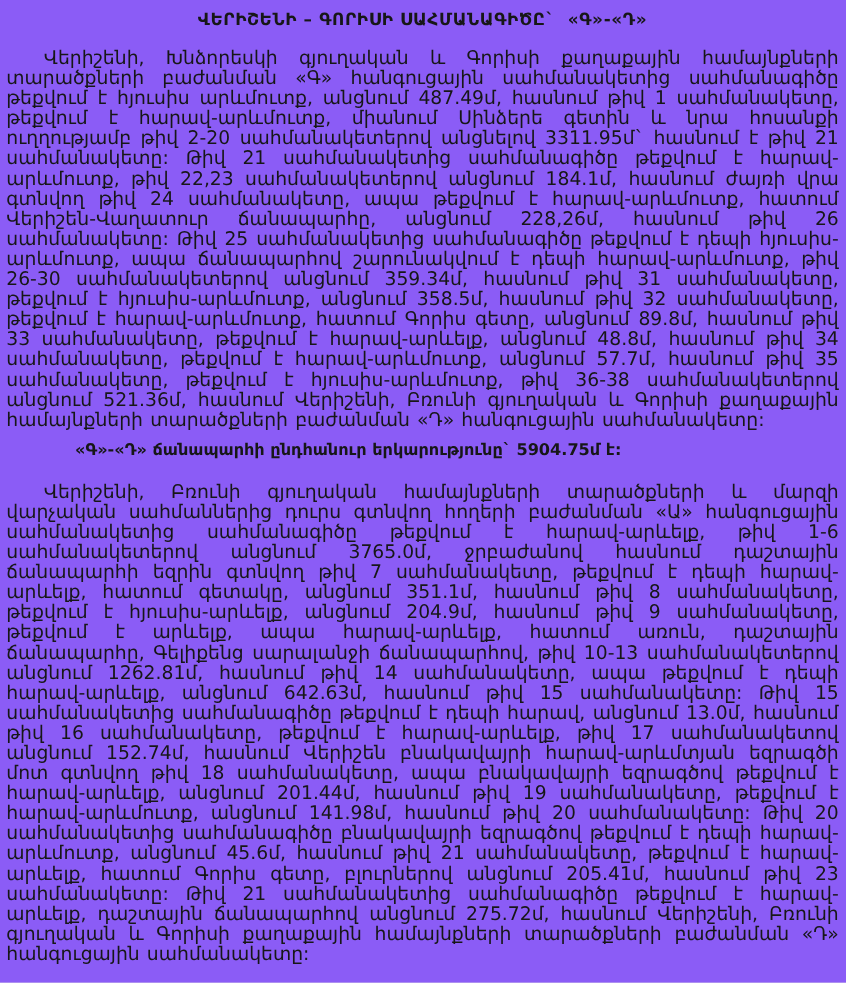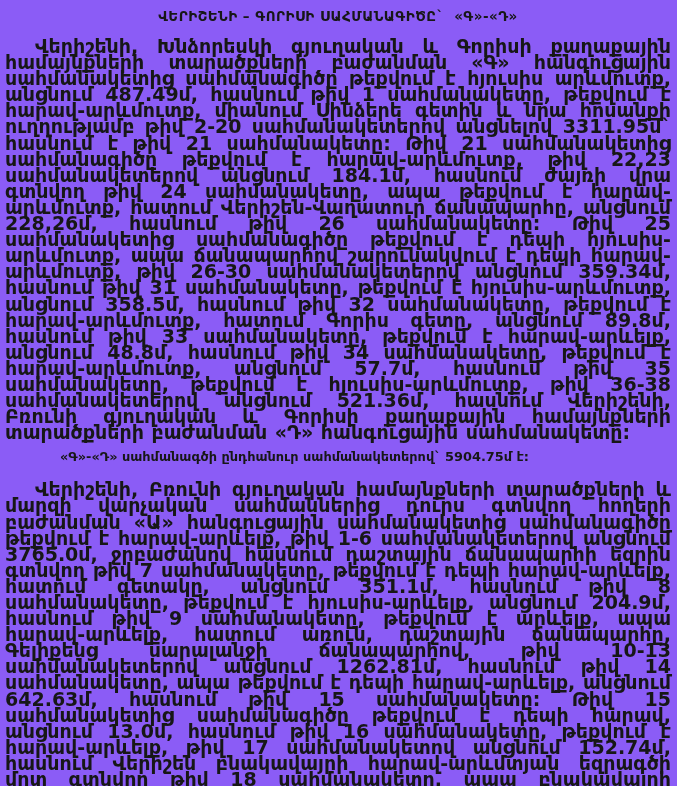--- a/index.html
+++ b/index.html
@@ -26,22 +26,22 @@
     font-size: 13.5px;
     font-weight: 700;
     letter-spacing: 0.5px;
     margin: 2px 0 0 0;
     white-space: pre;
   }
   .doc-title.second {
     margin-top: 15px;
   }
   .para {
-    font-size: 19px;
-    font-weight: 700;
+    font-size: 15px;
+    font-weight: 400;
     line-height: 16.1px;
     text-align: justify;
     text-indent: 30px;
     margin: 14px 0 0 0;
     word-spacing: 1px;
   }
   .para.second {
     margin-top: 16px;
   }
   .total-line {
@@ -56,19 +56,19 @@
 </style>
 </head>
 <body>
 
 <div class="page">
 
   <h1 class="doc-title">ՎԵՐԻՇԵՆԻ – ԳՈՐԻՍԻ ՍԱՀՄԱՆԱԳԻԾԸ`  «Գ»-«Դ»</h1>
 
   <p class="para">Վերիշենի, Խնձորեսկի գյուղական և Գորիսի քաղաքային համայնքների տարածքների բաժանման «Գ» հանգուցային սահմանակետից սահմանագիծը թեքվում է հյուսիս արևմուտք, անցնում 487.49մ, հասնում թիվ 1 սահմանակետը, թեքվում է հարավ-արևմուտք, միանում Սինձերե գետին և նրա հոսանքի ուղղությամբ թիվ 2-20 սահմանակետերով անցնելով 3311.95մ` հասնում է թիվ 21 սահմանակետը: Թիվ 21 սահմանակետից սահմանագիծը թեքվում է հարավ-արևմուտք, թիվ 22,23 սահմանակետերով անցնում 184.1մ, հասնում ժայռի վրա գտնվող թիվ 24 սահմանակետը, ապա թեքվում է հարավ-արևմուտք, հատում Վերիշեն-Վաղատուր ճանապարհը, անցնում 228,26մ, հասնում թիվ 26 սահմանակետը: Թիվ 25 սահմանակետից սահմանագիծը թեքվում է դեպի հյուսիս-արևմուտք, ապա ճանապարհով շարունակվում է դեպի հարավ-արևմուտք, թիվ 26-30 սահմանակետերով անցնում 359.34մ, հասնում թիվ 31 սահմանակետը, թեքվում է հյուսիս-արևմուտք, անցնում 358.5մ, հասնում թիվ 32 սահմանակետը, թեքվում է հարավ-արևմուտք, հատում Գորիս գետը, անցնում 89.8մ, հասնում թիվ 33 սահմանակետը, թեքվում է հարավ-արևելք, անցնում 48.8մ, հասնում թիվ 34 սահմանակետը, թեքվում է հարավ-արևմուտք, անցնում 57.7մ, հասնում թիվ 35 սահմանակետը, թեքվում է հյուսիս-արևմուտք, թիվ 36-38 սահմանակետերով անցնում 521.36մ, հասնում Վերիշենի, Բռունի գյուղական և Գորիսի քաղաքային համայնքների տարածքների բաժանման «Դ» հանգուցային սահմանակետը:</p>
 
-  <p class="total-line">«Գ»-«Դ»  սահմանագծի ընդհանուր սահմանակետերով`  5904.75մ է:</p>
+  <p class="total-line">«Գ»-«Դ»  ճանապարհի ընդհանուր երկարությունը`  5904.75մ է:</p>
 
 
   <p class="para second">Վերիշենի, Բռունի գյուղական համայնքների տարածքների և մարզի վարչական սահմաններից դուրս գտնվող հողերի բաժանման «Ա» հանգուցային սահմանակետից սահմանագիծը թեքվում է հարավ-արևելք, թիվ 1-6 սահմանակետերով անցնում 3765.0մ, ջրբաժանով հասնում դաշտային ճանապարհի եզրին գտնվող թիվ 7 սահմանակետը, թեքվում է դեպի հարավ-արևելք, հատում գետակը, անցնում 351.1մ, հասնում թիվ 8 սահմանակետը, թեքվում է հյուսիս-արևելք, անցնում 204.9մ, հասնում թիվ 9 սահմանակետը, թեքվում է արևելք, ապա հարավ-արևելք, հատում առուն, դաշտային ճանապարհը, Գելիքենց սարալանջի ճանապարհով, թիվ 10-13 սահմանակետերով անցնում 1262.81մ, հասնում թիվ 14 սահմանակետը, ապա թեքվում է դեպի հարավ-արևելք, անցնում 642.63մ, հասնում թիվ 15 սահմանակետը: Թիվ 15 սահմանակետից սահմանագիծը թեքվում է դեպի հարավ, անցնում 13.0մ, հասնում թիվ 16 սահմանակետը, թեքվում է հարավ-արևելք, թիվ 17 սահմանակետով անցնում 152.74մ, հասնում Վերիշեն բնակավայրի հարավ-արևմտյան եզրագծի մոտ գտնվող թիվ 18 սահմանակետը, ապա բնակավայրի եզրագծով թեքվում է հարավ-արևելք, անցնում 201.44մ, հասնում թիվ 19 սահմանակետը, թեքվում է հարավ-արևմուտք, անցնում 141.98մ, հասնում թիվ 20 սահմանակետը: Թիվ 20 սահմանակետից սահմանագիծը բնակավայրի եզրագծով թեքվում է  դեպի հարավ-արևմուտք, անցնում 45.6մ, հասնում թիվ 21 սահմանակետը, թեքվում է հարավ-արևելք, հատում Գորիս գետը, բլուրներով անցնում 205.41մ, հասնում թիվ 23 սահմանակետը: Թիվ 21 սահմանակետից սահմանագիծը թեքվում է հարավ-արևելք, դաշտային ճանապարհով անցնում 275.72մ, հասնում Վերիշենի, Բռունի գյուղական և Գորիսի քաղաքային համայնքների տարածքների բաժանման «Դ» հանգուցային սահմանակետը:</p>
 
 
 </div>
 
 </body></html>

